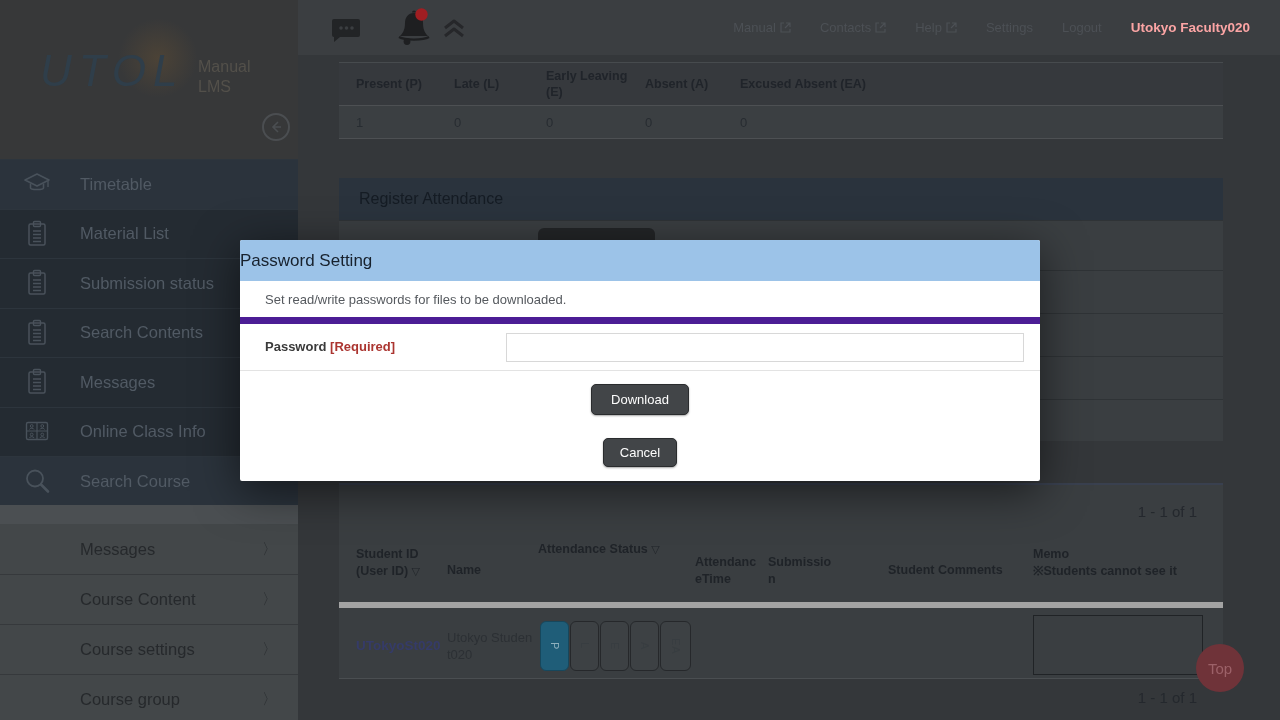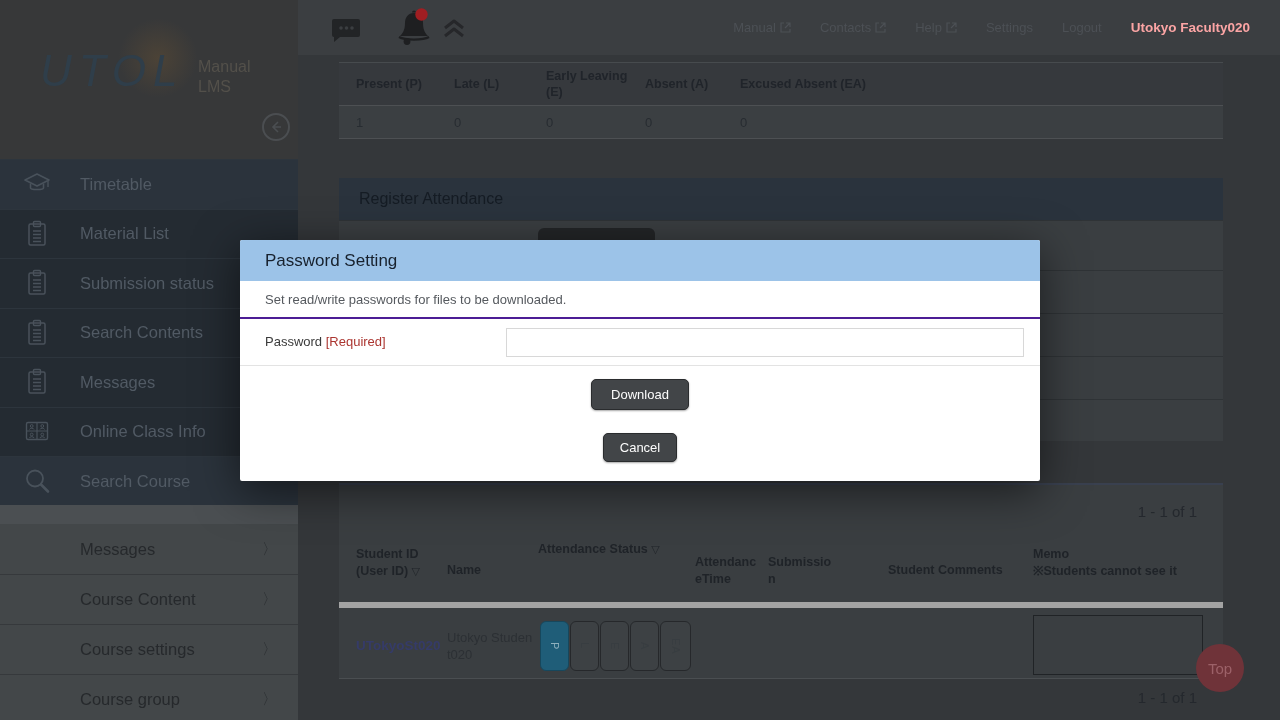--- a/index.html
+++ b/index.html
@@ -77,26 +77,26 @@
   .status-btn.sel .vtxt { color:#8fb0bd; }
   #memo-textarea { position:absolute; left:694px; top:7px; width:170px; height:60px; background:transparent;
     border:1px solid #202326; resize:none; font-family:"Liberation Sans",sans-serif; color:#2c3034; }
   
   #top-btn { position:absolute; left:1196px; top:644px; width:48px; height:48px; border-radius:50%;
     background:#6f3339; color:#9c6168; font-size:15px; display:flex; align-items:center; justify-content:center;
     cursor:pointer; z-index:40; }
   
   #modal { position:absolute; left:240px; top:240px; width:800px; height:241px; background:#ffffff;
     z-index:100; box-shadow:0 10px 45px rgba(0,0,0,.55); border-radius:2px; }
-  #modal-header { height:41px; background:#9cc3e8; display:flex; align-items:center; padding-left:25px;
+  #modal-header { height:41px; background:#9cc3e8; display:flex; align-items:center; 
     border-radius:2px 2px 0 0; }
   #modal-title { font-size:17px; color:#17212d; }
-  #modal-desc { padding:11px 25px 10px 25px; font-size:13px; color:#55595e; border-bottom:2px solid #4c1d95; }
+  #modal-desc { padding:11px 25px 10px 25px; font-size:13px; color:#55595e; border-bottom:7px solid #4c1d95; }
   #modal-pass-row { position:relative; height:47px; border-bottom:1px solid #e3e3e3; }
-  #pass-label-wrap { position:absolute; left:25px; top:15px; font-size:13px; font-weight:normal; }
+  #pass-label-wrap { position:absolute; left:25px; top:15px; font-size:13px; font-weight:bold; }
   #pass-label { color:#3a3a3a; }
   #pass-required { color:#ab3530; }
   #password-input { position:absolute; left:266px; top:9px; width:518px; height:29px;
     border:1px solid #d8d8d8; background:#fff; padding:0 8px; font-size:13px;
     font-family:"Liberation Sans",sans-serif; }
   #modal-buttons { text-align:center; }
   .modal-btn { display:inline-block; background:#424548; border:1px solid #2a2c2e; border-radius:5px;
     color:#fdfdfd; font-size:13px; cursor:pointer; box-shadow:0 1px 2px rgba(0,0,0,.35);
     font-family:"Liberation Sans",sans-serif; }
   #download-btn { margin-top:13px; padding:7px 19px; }

